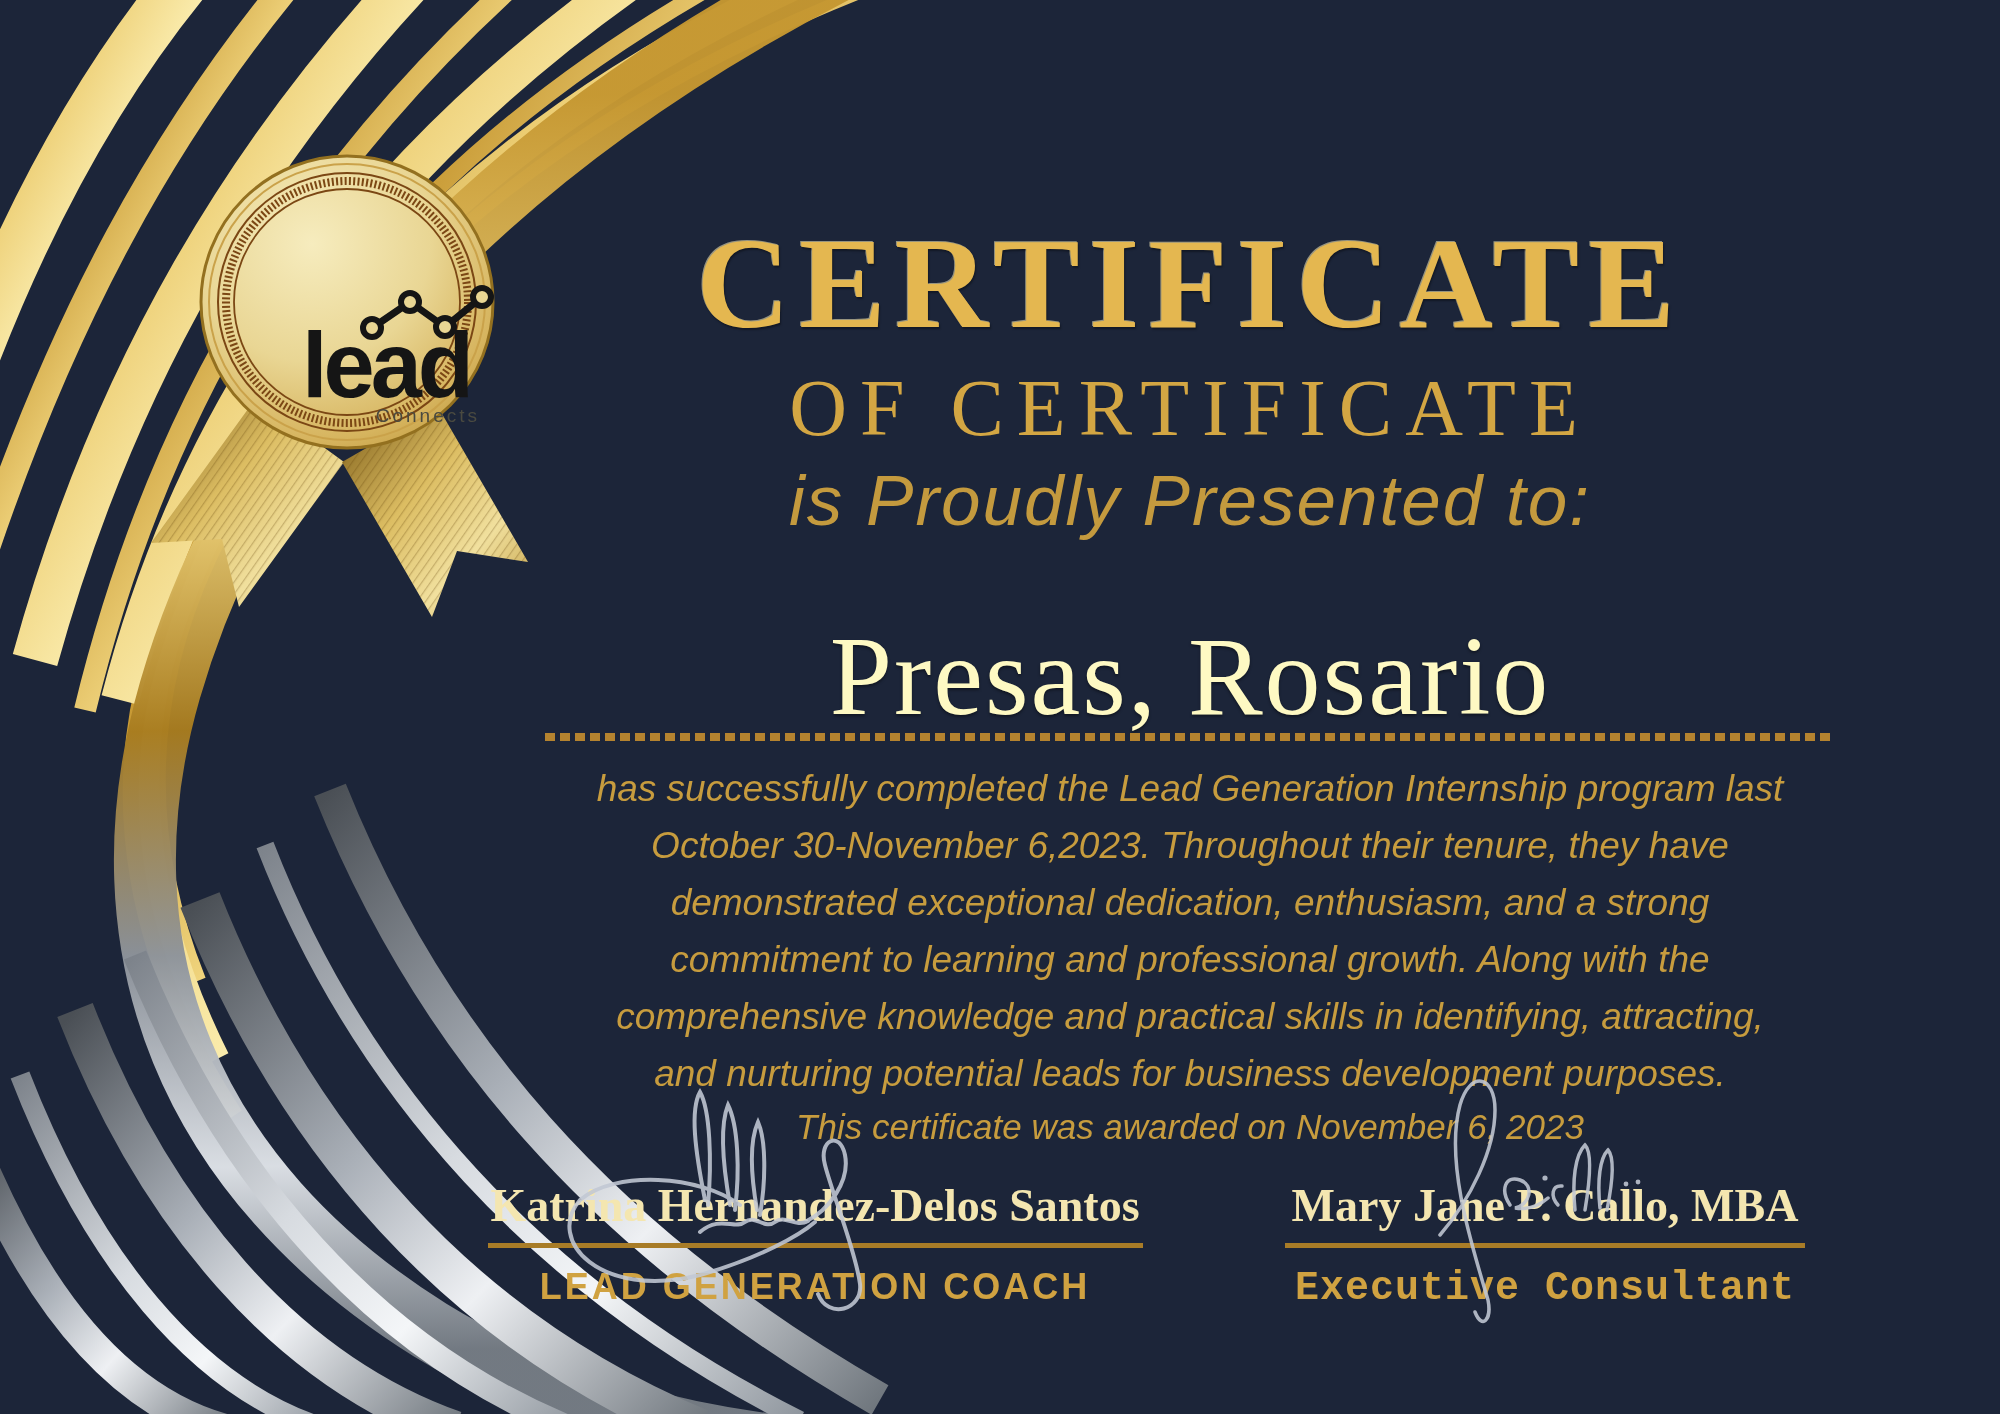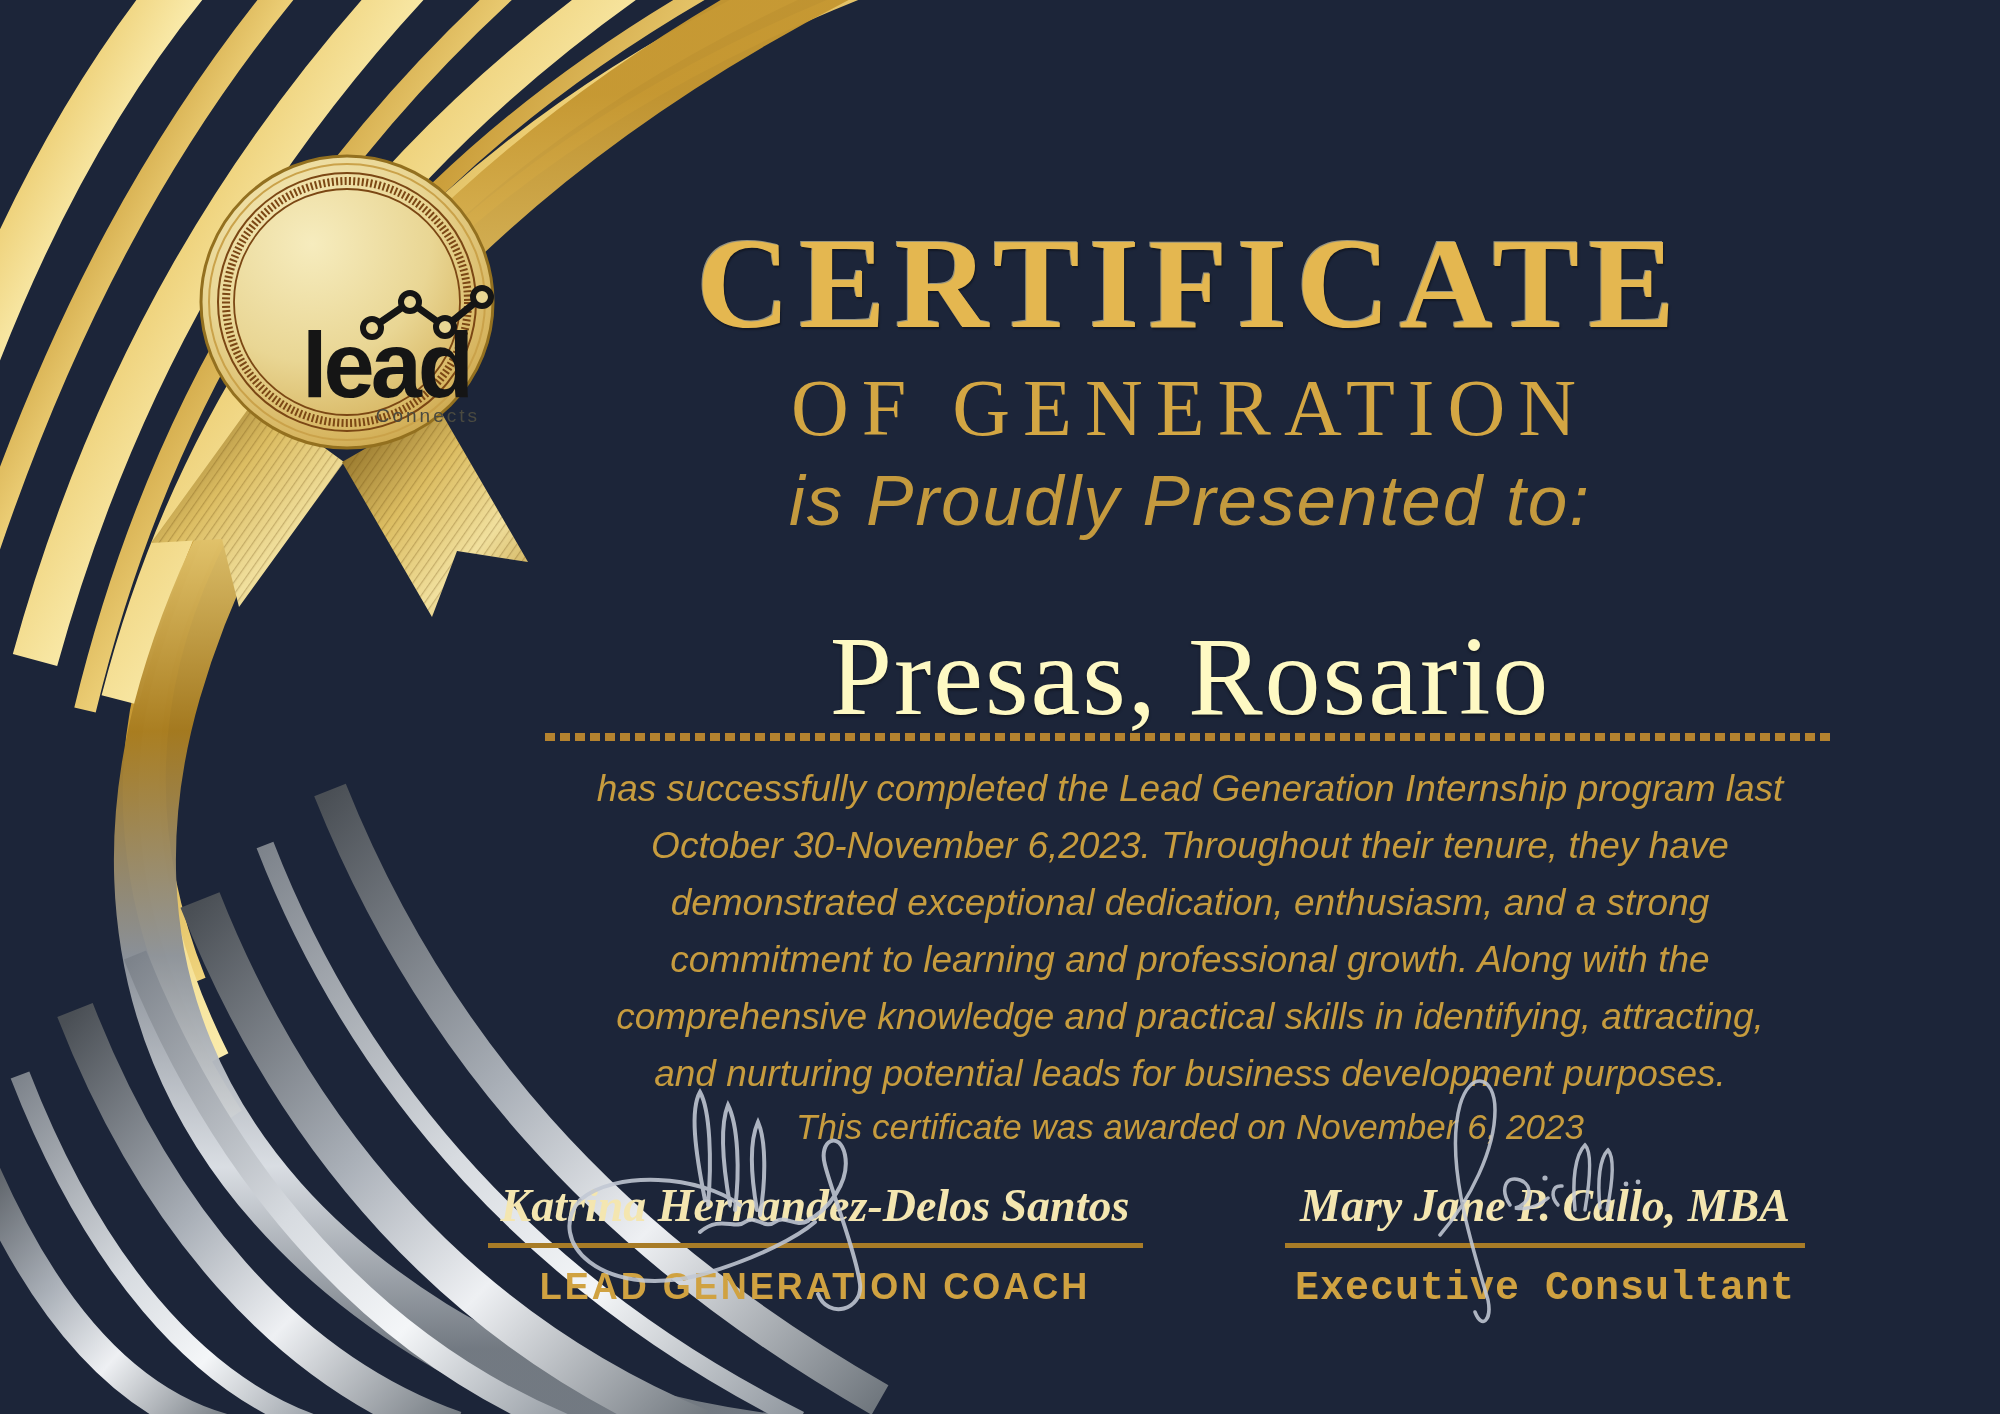--- a/index.html
+++ b/index.html
@@ -73,21 +73,20 @@
   }
   .sig-block{position:absolute;text-align:center;}
   .sig-left{left:420px;width:790px;top:1178px;}
   .sig-right{left:1165px;width:760px;top:1178px;}
   .sig-name{
     font-family:"Liberation Serif", serif;
     font-weight:700;
     font-size:46px;line-height:56px;
     color:#f4e6b0;
     white-space:nowrap;
-    font-style:italic;
   }
   .sig-rule{height:5px;background:#a87c27;margin:9px auto 18px auto;}
   .sig-rule.w-left{width:655px;}
   .sig-rule.w-right{width:520px;}
   .sig-role{
     font-family:"Liberation Sans", sans-serif;
     font-weight:700;
     color:#d0a241;
     white-space:nowrap;
   }
@@ -205,21 +204,21 @@
         <circle cx="482" cy="297" r="9" stroke-width="6" fill="#e9d694"></circle>
       </g>
 
       <text class="medal-brand" x="386" y="397" text-anchor="middle" font-size="92" fill="#151515">lead</text>
       <text class="medal-tagline" x="480" y="422" text-anchor="end" font-size="19" fill="#4a4a40">Connects</text>
     </g>
   </svg>
 
   <div class="text-layer">
     <div class="centercol cert-title">CERTIFICATE</div>
-    <div class="centercol cert-subtitle">OF GENERATION</div>
+    <div class="centercol cert-subtitle">OF CERTIFICATE</div>
     <div class="centercol presented">is Proudly Presented to:</div>
     <div class="centercol recipient">Presas, Rosario</div>
     <div class="dash-rule"></div>
 
     <div class="centercol body-par">
       <div class="bline">has successfully completed the Lead Generation Internship program last</div>
       <div class="bline">October 30-November 6,2023. Throughout their tenure, they have</div>
       <div class="bline">demonstrated exceptional dedication, enthusiasm, and a strong</div>
       <div class="bline">commitment to learning and professional growth. Along with the</div>
       <div class="bline">comprehensive knowledge and practical skills in identifying, attracting,</div>

